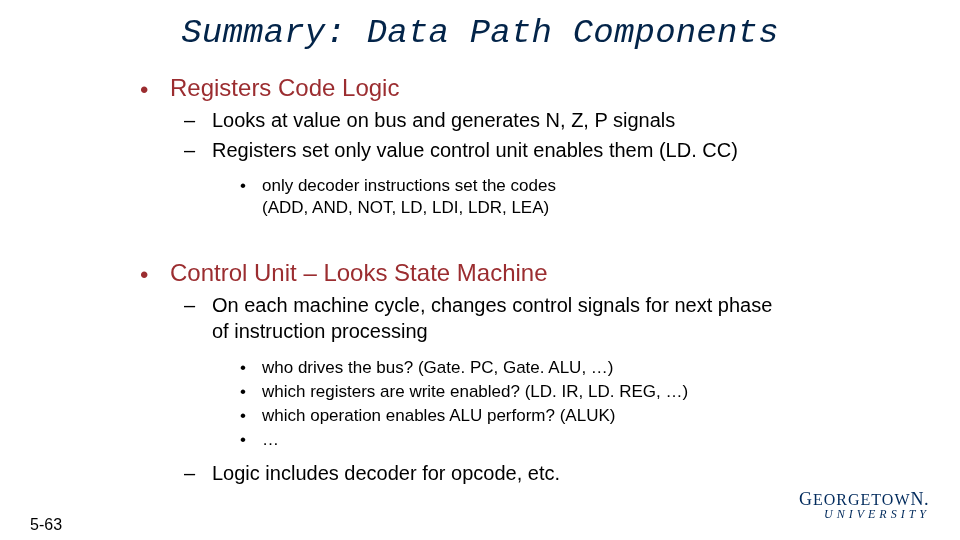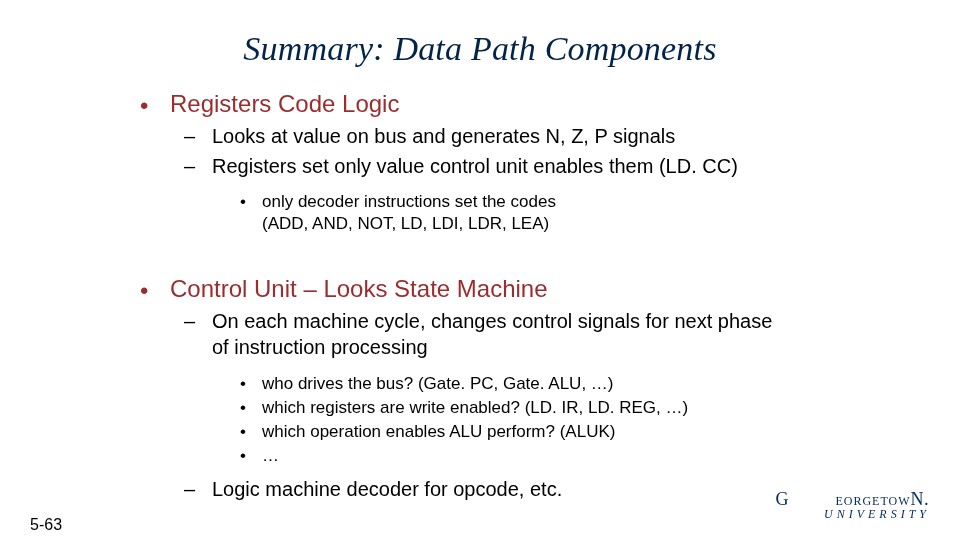--- a/index.html
+++ b/index.html
@@ -7,26 +7,26 @@
     padding: 0;
     width: 960px;
     height: 540px;
     background: #ffffff;
     font-family: Arial, Helvetica, sans-serif;
     color: #000000;
     overflow: hidden;
     position: relative;
   }
   .title {
-    font-family: Liberation Serif, serif;
+    font-family: Liberation Mono, monospace;
     font-style: italic;
     color: #032449;
     font-size: 34px;
     text-align: center;
-    margin-top: 30px;
+    margin-top: 14px;
     margin-bottom: 22px;
     letter-spacing: 0.2px;
   }
   .body {
     margin-left: 140px;
     margin-right: 60px;
   }
   .l1 {
     font-size: 24px;
     color: #9b2d30;
@@ -151,25 +151,25 @@
     <span class="bullet">•</span>
     <span>which operation enables ALU perform? (ALUK)</span>
   </div>
   <div class="l3">
     <span class="bullet">•</span>
     <span>…</span>
   </div>
   <div class="gap-sm"></div>
   <div class="l2">
     <span class="dash">–</span>
-    <span>Logic machine decoder for opcode, etc.</span>
+    <span>Logic includes decoder for opcode, etc.</span>
   </div>
 
 </div>
 
 <div class="slide-number">5-63</div>
 
 <div class="logo">
   <div class="top">
-    G<span style="font-variant:small-caps; font-size:12px;margin-left:46px;">EORGETOW</span>N<span style="font-style:italic;">.</span>
+    G<span style="font-variant:small-caps; font-size:16px;">EORGETOW</span>N<span style="font-style:italic;">.</span>
   </div>
   <div class="bot">UNIVERSITY</div>
 </div>
 
 </body></html>

